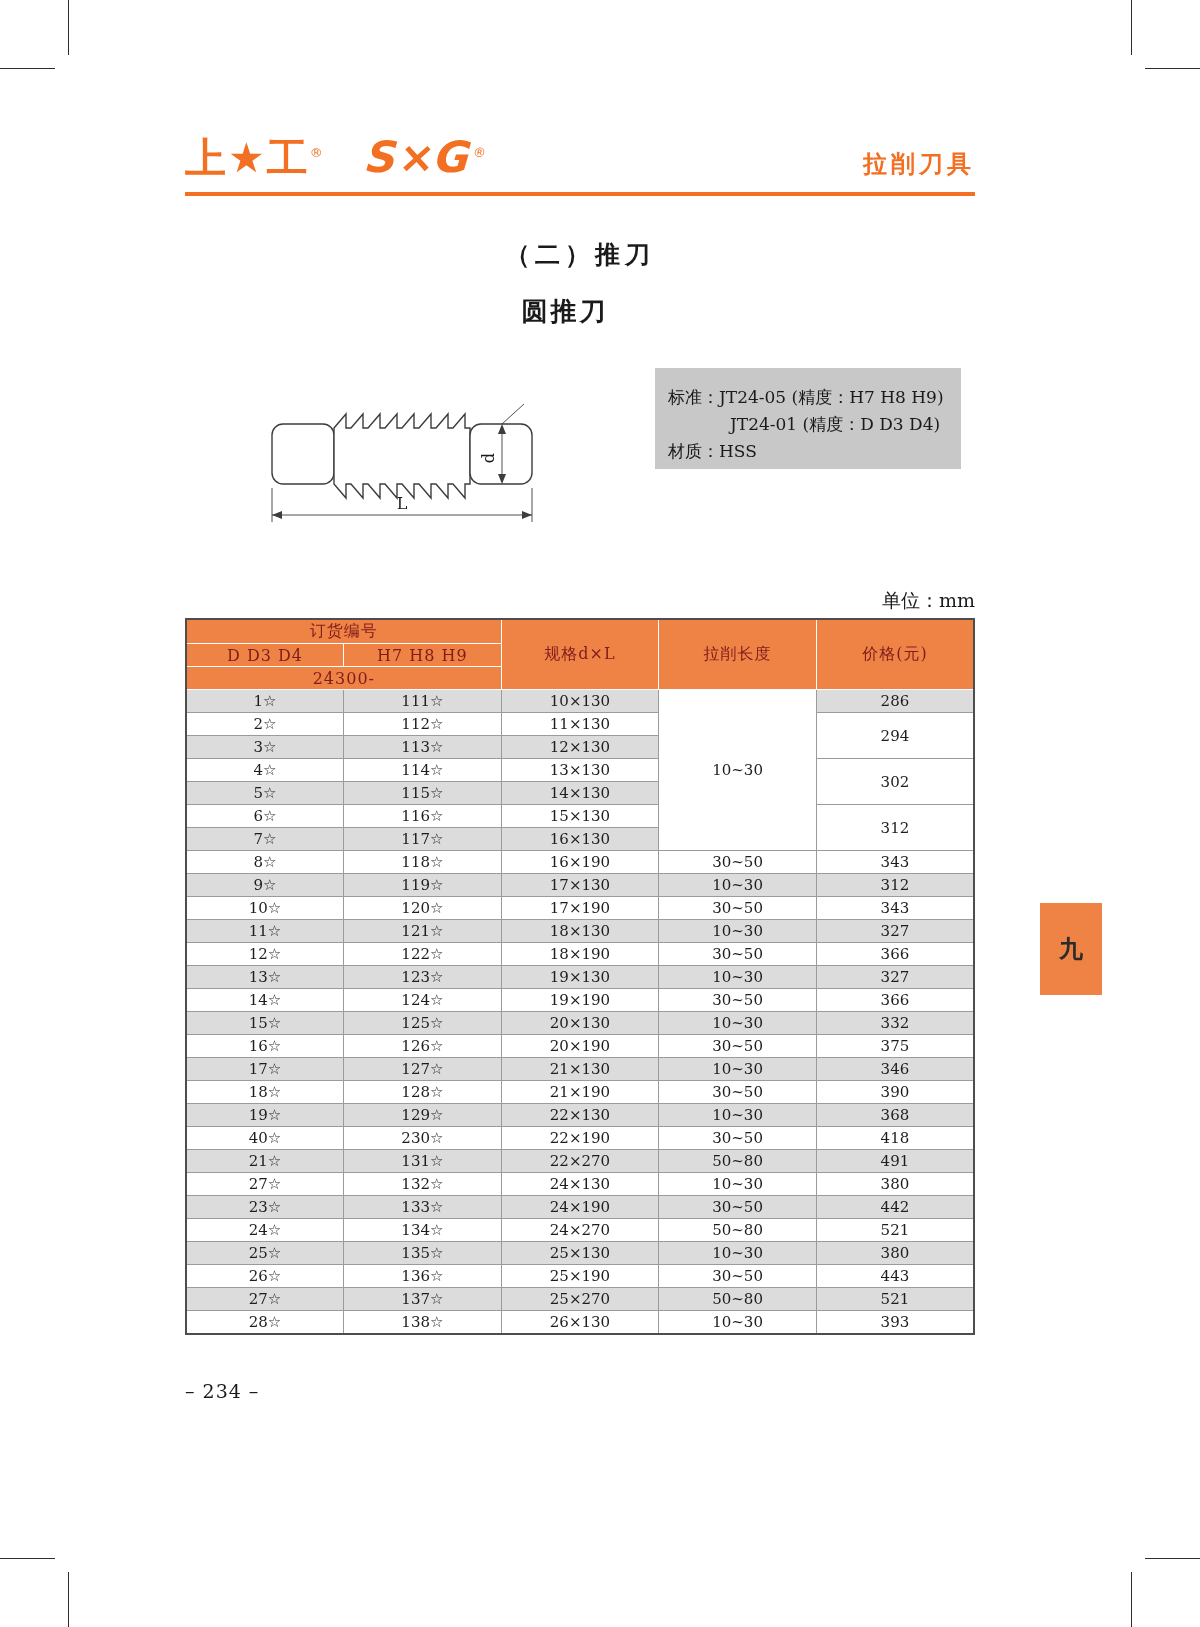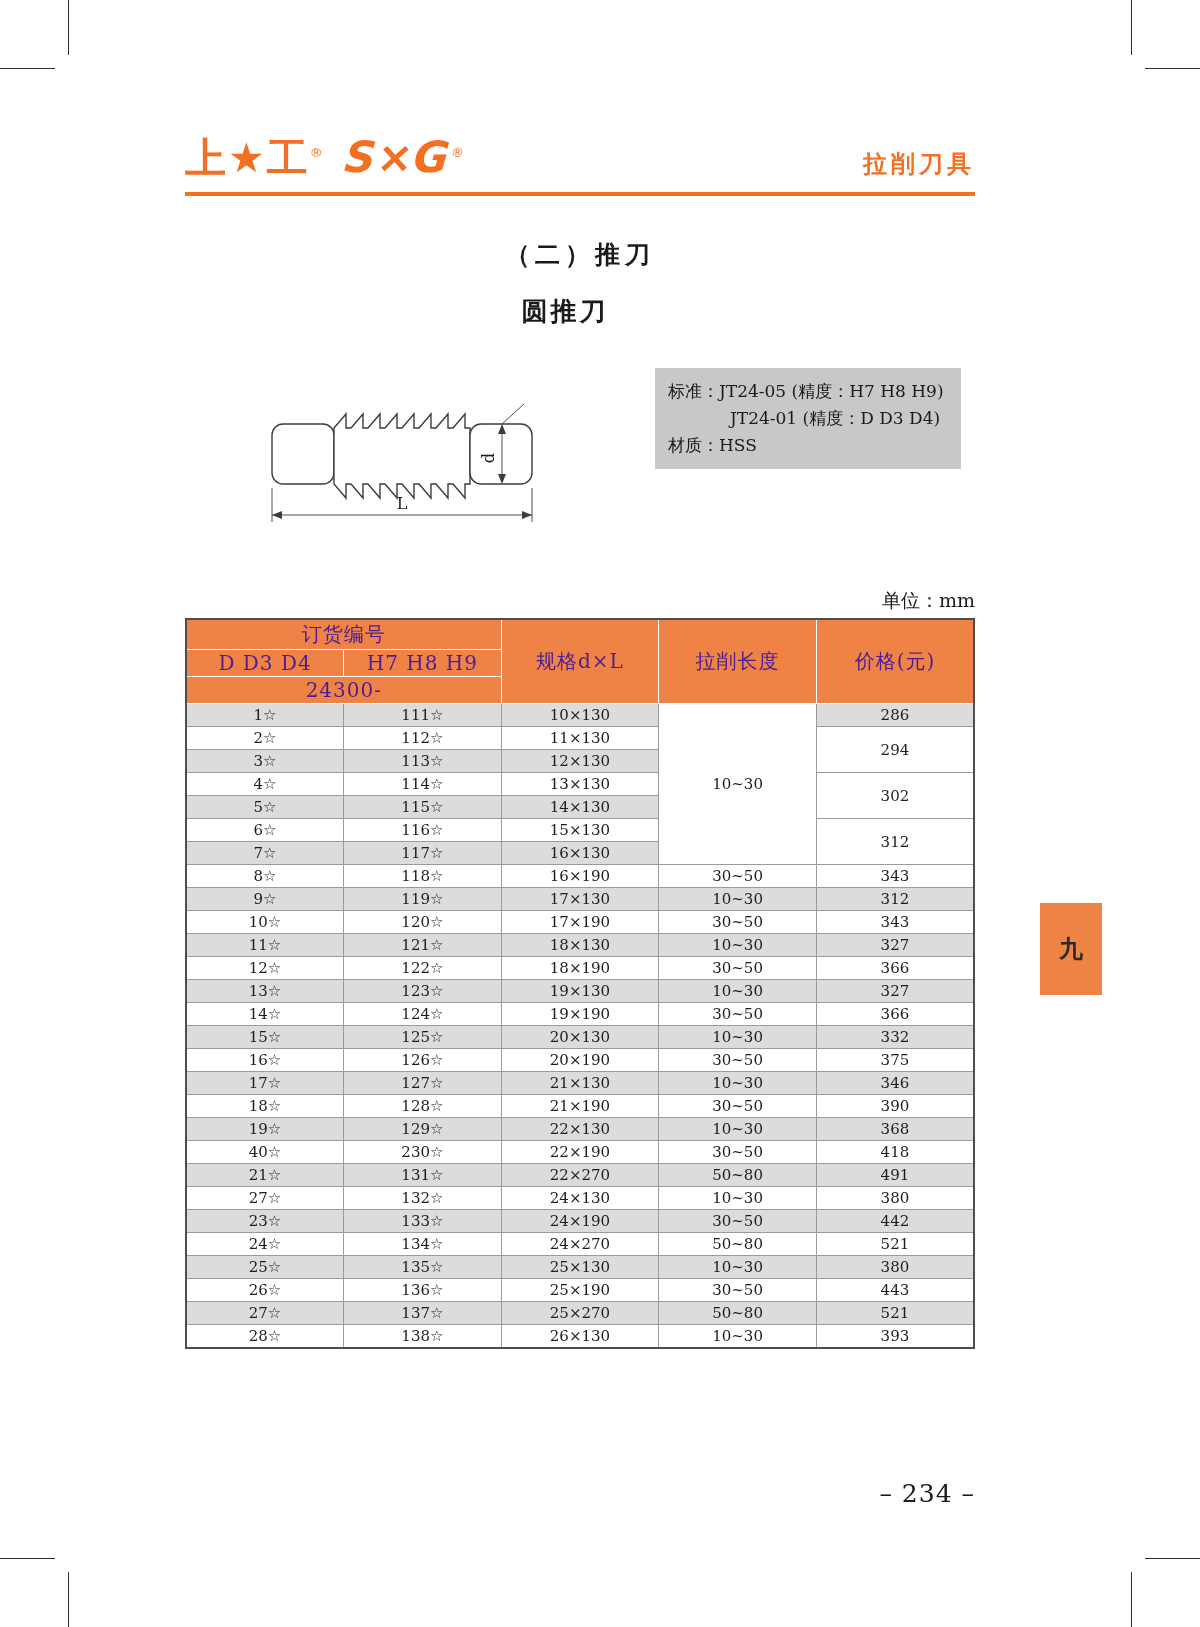--- a/index.html
+++ b/index.html
@@ -6,21 +6,21 @@
   html,body { background:#ffffff; }
   body { font-family:"DejaVu Serif","Liberation Serif",serif; color:#1a1a1a; }
   .page { position:relative; width:1200px; height:1627px; background:#fff; overflow:hidden; }
 
   
   .crop { position:absolute; background:#2e2e2e; }
   .crop.v { width:1px; }
   .crop.h { height:1px; }
 
   
-  .brand { position:absolute; left:185px; top:136px; display:flex; align-items:flex-end; gap:20px;
+  .brand { position:absolute; left:185px; top:136px; display:flex; align-items:flex-end; gap:42px;
            font-family:"DejaVu Sans","Liberation Sans",sans-serif; }
   .logo-cn { font-size:41px; font-weight:800; color:var(--accent,#F36F21); letter-spacing:2px; line-height:1; }
   .logo-en { font-size:43px; font-weight:800; font-style:italic; color:var(--accent,#F36F21);
              display:inline-block; transform:skewX(-6deg); line-height:1; letter-spacing:1px; }
   .reg { font-size:13px; font-weight:400; font-style:normal; vertical-align:super; }
   .category { position:absolute; right:225px; top:148px; font-size:24px; color:var(--accent,#F36F21);
               letter-spacing:4px; font-weight:600; font-family:"DejaVu Sans","Liberation Sans",sans-serif; }
   .rule { position:absolute; left:185px; top:192px; width:790px; height:4px; background:var(--accent,#F36F21); }
 
   .title { position:absolute; left:185px; top:238px; width:790px; text-align:center;
@@ -31,40 +31,40 @@
   
   .drawing { position:absolute; left:266px; top:396px; width:272px; height:132px; }
   .drawing svg { display:block; }
   .part { fill:#fff; stroke:#3d3d3d; stroke-width:1.4; }
   .dim  { stroke:#3d3d3d; stroke-width:0.9; fill:none; }
   .arr  { fill:#3d3d3d; stroke:none; }
   .dim-text { font-family:"DejaVu Serif","Liberation Serif",serif; font-size:16px; fill:#1a1a1a; }
 
   
   .infobox { position:absolute; left:655px; top:368px; width:306px; height:101px;
-             background:var(--info_bg,#C8C8C8); padding:10px 13px; font-size:17px; line-height:1.6; }
+             background:var(--info_bg,#C8C8C8); padding:16px 13px; font-size:17px; line-height:1.6; }
   .info-line.indent { padding-left:62px; }
 
   .unit { position:absolute; right:225px; top:588px; font-size:19px; }
 
   
   .spec-table { position:absolute; left:185px; top:618px; width:790px;
                 border-collapse:collapse; table-layout:fixed; border:2px solid var(--outline,#4d4d4d); }
   .spec-table col { width:20%; }
   .spec-table th { background:var(--header_bg,#EF8345); border:1px solid #ffffff;
-                   font-weight:400; font-size:20px; color:#4c1d95; height:23px; text-align:center;
+                   font-weight:400; font-size:16px; color:#7f1d1d; height:23px; text-align:center;
                    letter-spacing:1px; padding:1px 2px; }
   .spec-table td { border:1px solid var(--grid,#9b9b9b); text-align:center;
                    font-size:15px; height:23px; padding:1px 4px; color:#1d1d1d; }
   tr.row-shaded td { background:var(--row_shade,#DCDCDC); }
   tr.row-plain  td { background:#ffffff; }
   .spec-table td.merged { background:#ffffff; vertical-align:middle;margin-top:32px; }
 
-  .pagenum { position:absolute; left:185px; top:1479px; width:790px; text-align:right;
-             font-size:25px; letter-spacing:1px; }
+  .pagenum { position:absolute; left:185px; top:1380px; width:790px; text-align:left;
+             font-size:19px; letter-spacing:1px; }
   .sidetab { position:absolute; left:1040px; top:903px; width:62px; height:92px;
              background:var(--header_bg,#EF8345); display:flex; align-items:center; justify-content:center;
              font-size:24px; font-weight:600; color:#2b2b2b; }
 </style>
 </head>
 <body>
 
 <div class="page">
 
   <div class="crop v" style="left:68px;top:0;height:55px"></div>

